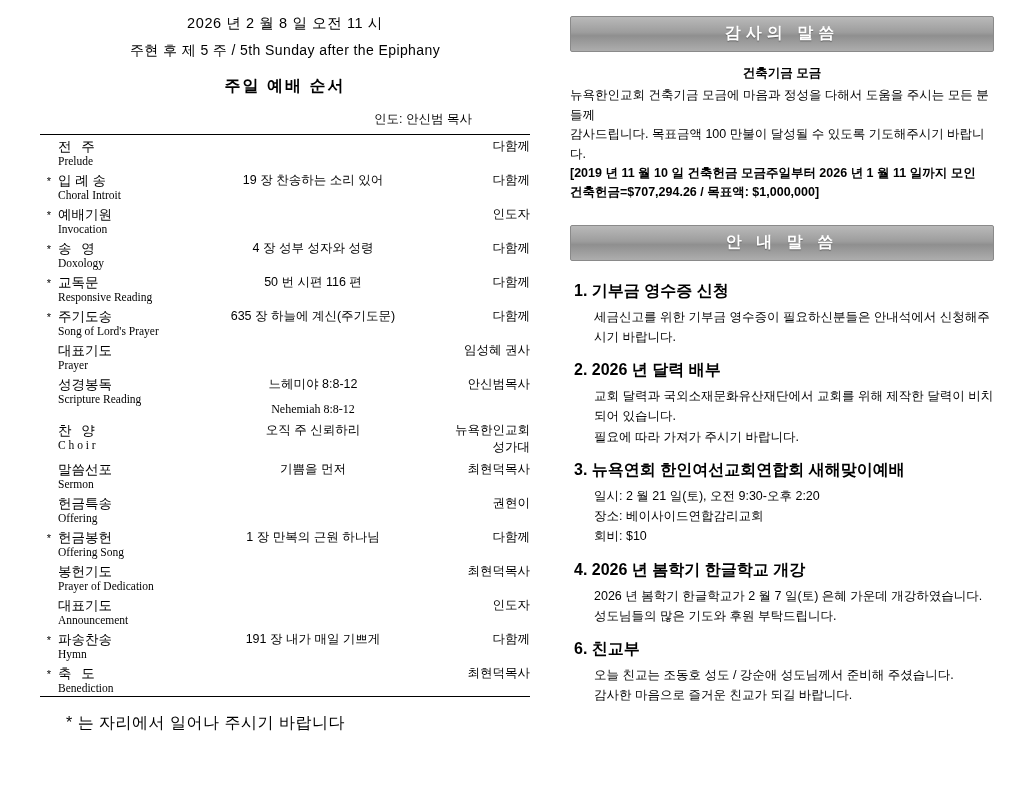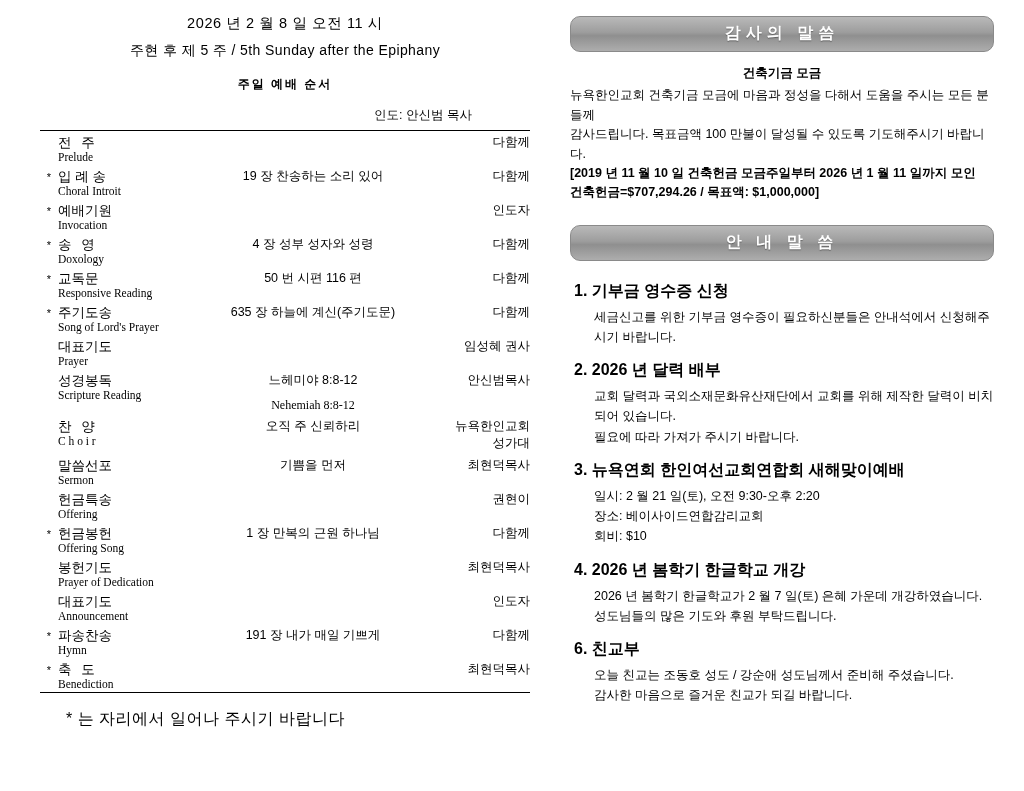--- a/index.html
+++ b/index.html
@@ -39,21 +39,21 @@
     text-align: center;
     font-family: "Liberation Sans", sans-serif;
     font-size: 14px;
     letter-spacing: 0.4px;
     margin-bottom: 16px;
   }
   .main-title {
     text-align: center;
     font-family: "Liberation Sans", sans-serif;
     font-weight: bold;
-    font-size: 12px;
+    font-size: 16px;
     letter-spacing: 2px;
     margin-bottom: 14px;
   }
   .leader-line {
     text-align: right;
     font-family: "Liberation Sans", sans-serif;
     font-size: 12.5px;
     padding-right: 58px;
     margin-bottom: 6px;
   }
@@ -132,21 +132,21 @@
   }
   .banner {
     background: linear-gradient(to bottom, #b9b9b9 0%, #9d9d9d 45%, #8f8f8f 55%, #adadad 100%);
     border: 1px solid #8a8a8a;
     color: #ffffff;
     text-align: center;
     font-weight: bold;
     font-size: 16px;
     letter-spacing: 5px;
     padding: 6px 0 7px 0;
-    border-radius: 10px;
+    border-radius: 2px;
     text-shadow: 0 1px 1px rgba(0,0,0,0.35);
   }
   .thanks-body {
     font-size: 12.5px;
     line-height: 1.55;
     margin-top: 12px;
   }
   .thanks-body .bold {
     font-weight: bold;
   }

